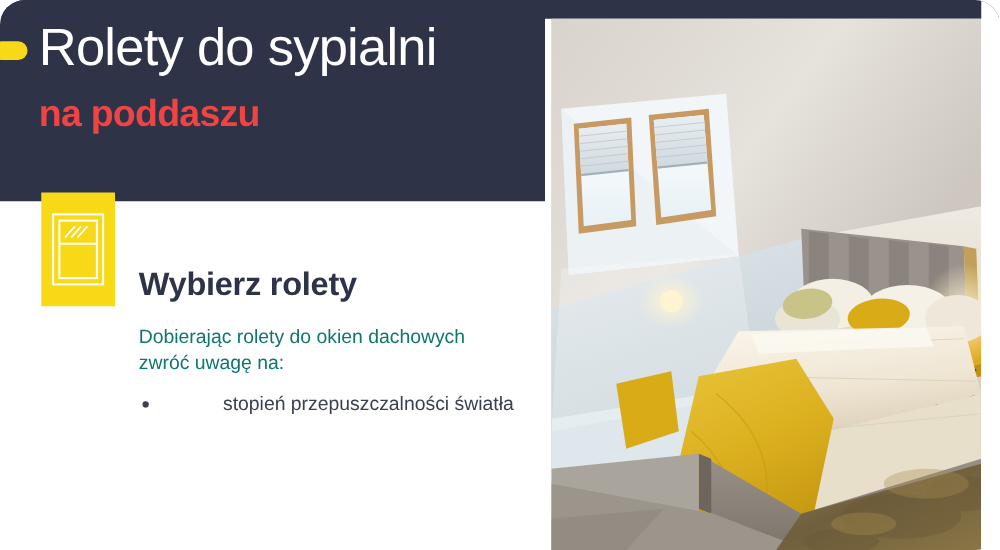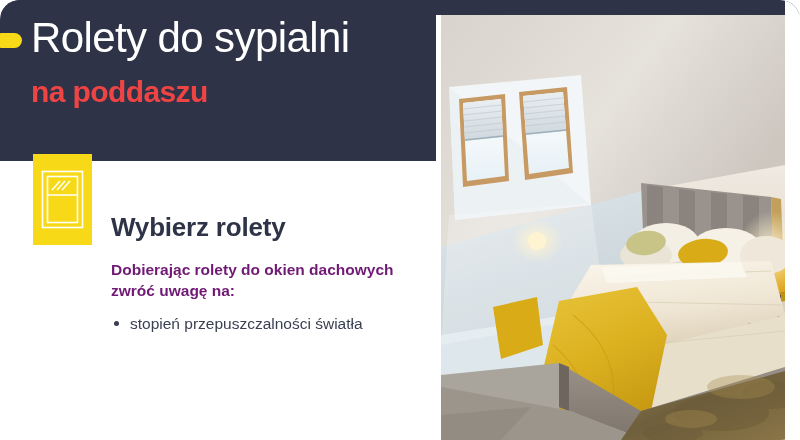--- a/index.html
+++ b/index.html
@@ -106,28 +106,28 @@
     font-size: 26px;
     line-height: 32px;
     font-weight: 700;
     color: #2e3348;
     margin: 0 0 16px 0;
     letter-spacing: -0.2px;
   }
   .lead {
     font-size: 15.5px;
     line-height: 21px;
-    color: #701a75;
+    color: #0f766e;
     margin: 0 0 12px 0;
-    font-weight: bold;
   }
   .bullets {
     list-style: none;
     margin: 0;
     padding: 0;
+    text-align: right;
   }
   .bullets li {
     position: relative;
     padding-left: 19px;
     font-size: 15.5px;
     line-height: 21px;
     color: #3a3f52;
     margin-bottom: 12px;
   }
   .bullets li:last-child { margin-bottom: 0; }

